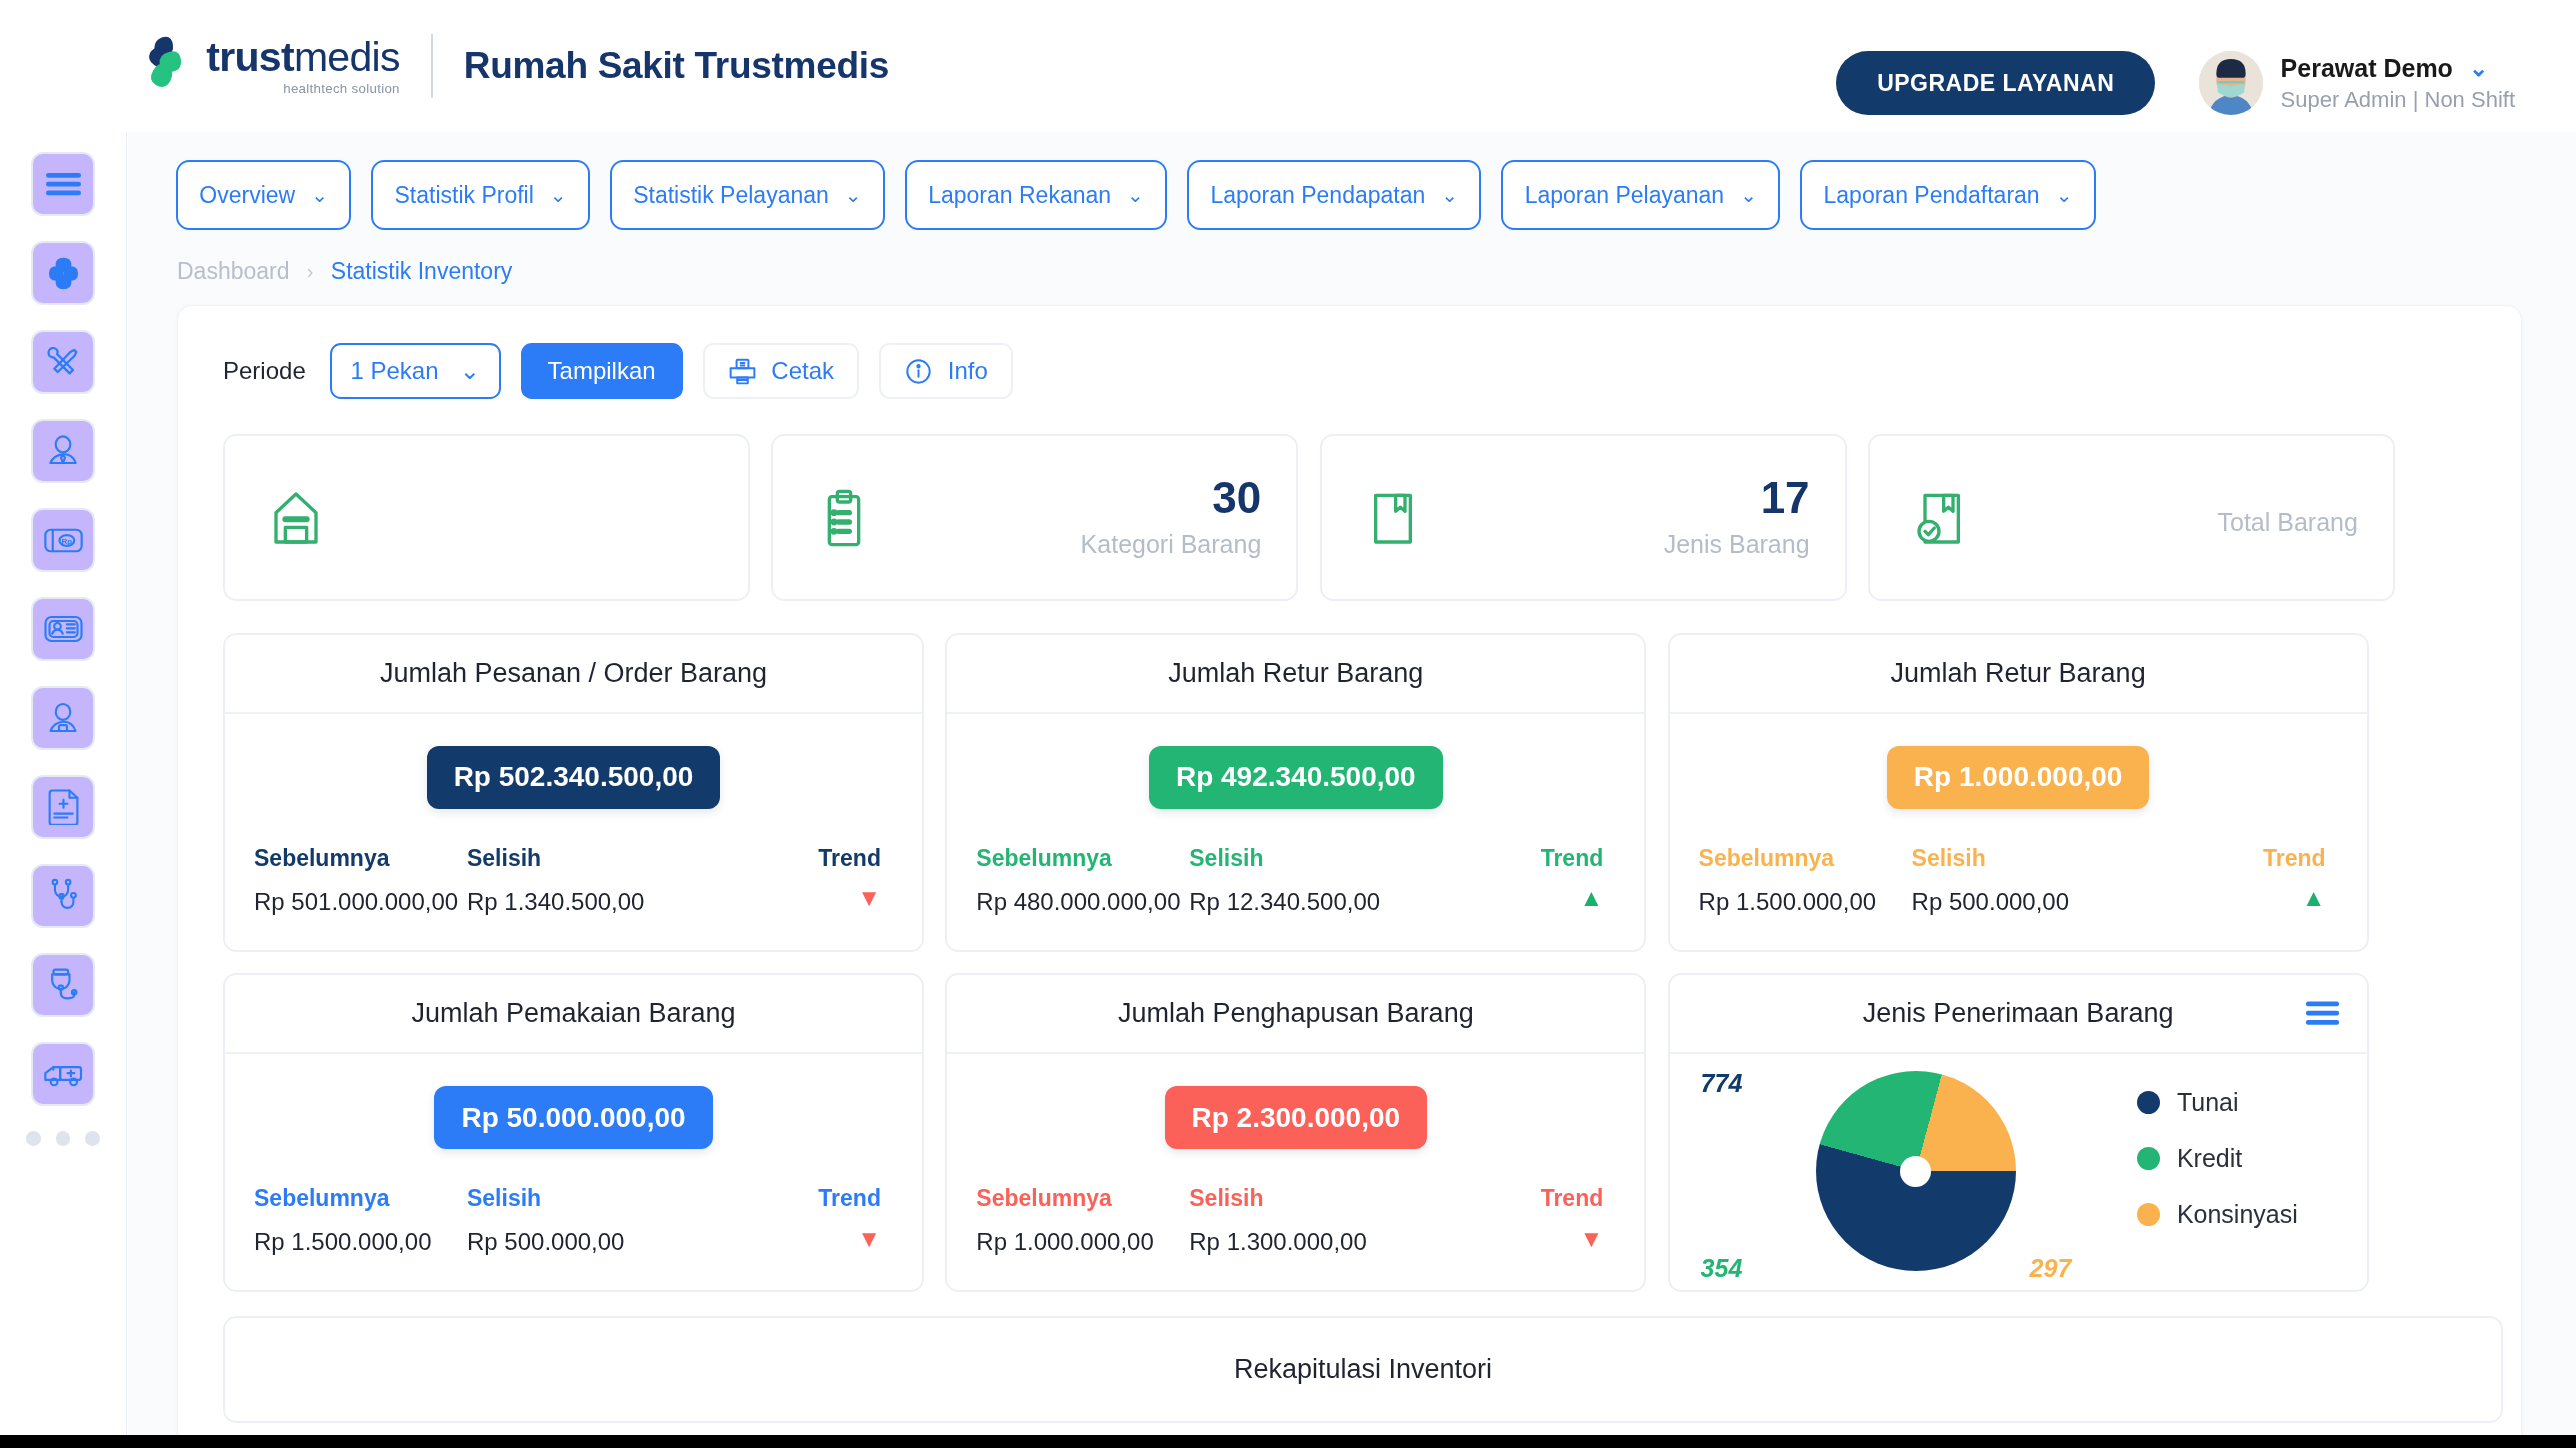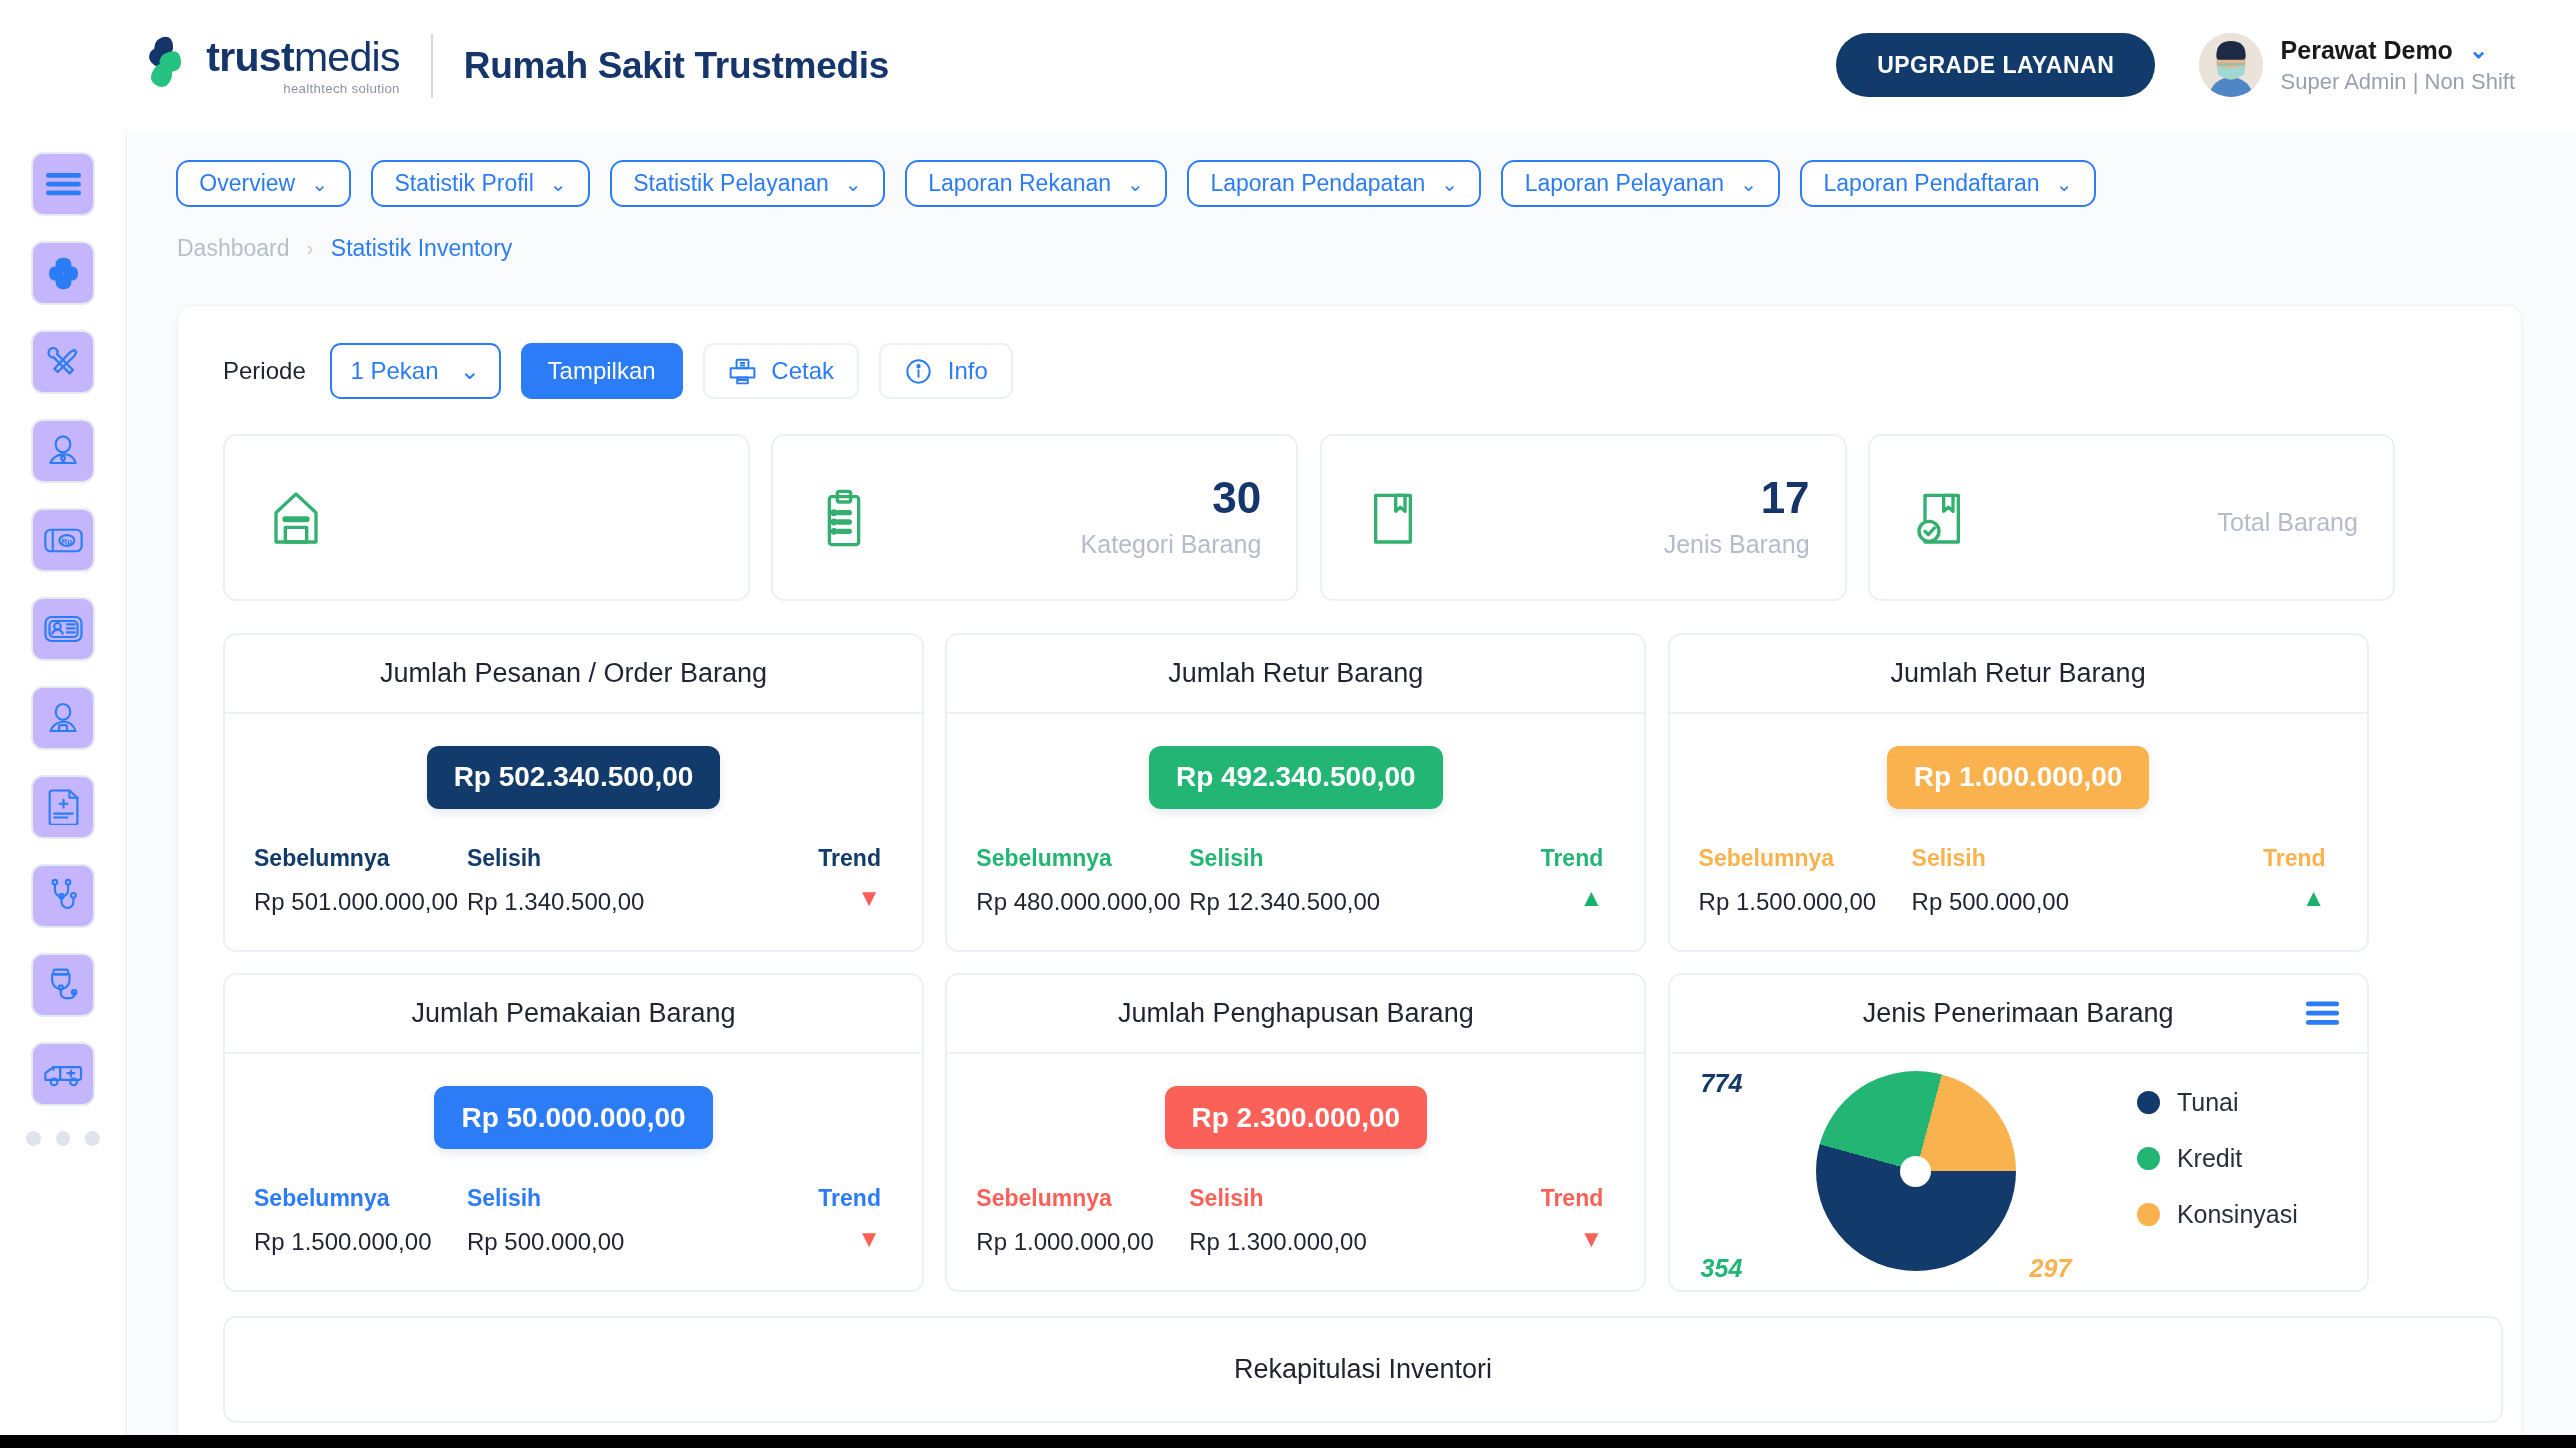--- a/index.html
+++ b/index.html
@@ -26,21 +26,21 @@
   .brand { display: flex; align-items: center; margin-left: 133px; }
   .logo-mark { width: 64px; height: 69px; position: relative; margin-right: 9.3px; }
   .brand-text { display: flex; flex-direction: column; }
   .brand-word { font-size: 41px; line-height: 43px; color: #16356b; letter-spacing: -0.7px; }
   .brand-word b { font-weight: 800; }
   .brand-word span.light { font-weight: 400; }
   .brand-tag { font-size: 13.3px; color: #8b93a3; text-align: right; margin-top: 2.7px; letter-spacing: 0.3px;}
   .divider-v { width: 2px; height: 64px; background: #d3d8e2; margin: 0 31px; }
   .hospital-title { font-size: 37px; font-weight: 700; color: #16356b; letter-spacing: -0.3px; white-space: nowrap; }
 
-  .header-right { position: absolute; right: 61px; top: 33px; display: flex; align-items: center; }
+  .header-right { position: absolute; right: 61px; top: 51px; display: flex; align-items: center; }
   .upgrade-btn {
     background: #123a6b; color: #fff; border: none; border-radius: 32px;
     padding: 0 41px; height: 64px; line-height: 64px;
     font-size: 23px; font-weight: 700; letter-spacing: 0.5px;
     font-family: "Liberation Sans", sans-serif; cursor: pointer; white-space: nowrap;
   }
   .user-block { display: flex; align-items: center; margin-left: 44px; cursor: pointer; }
   .avatar {
     width: 64px; height: 64px; border-radius: 50%; overflow: hidden;
     background: #e8e2d8; position: relative; flex: none;
@@ -71,21 +71,21 @@
   .main {
     position: absolute; left: 128px; top: 132px;
     width: 2448px; height: 1303px;
     background: #fafbfc;
     overflow: hidden;
   }
 
   .tabs { display: flex; gap: 20px; padding: 28px 0 0 48px; }
   .tab {
     border: 2px solid #2b7cf6; border-radius: 13.3px; background: #fff;
-    color: #2b7cf6; font-size: 23px; padding: 0 21.3px; height: 47px;
+    color: #2b7cf6; font-size: 23px; padding: 0 21.3px; height: 70px;
     display: flex; align-items: center; gap: 16px; cursor: pointer; white-space: nowrap;
     font-family: "Liberation Sans", sans-serif;
   }
   .tab .cv { font-size: 20px; line-height: 1; }
 
   .crumbs { display: flex; align-items: center; gap: 17.3px; padding: 28px 0 0 49px; font-size: 23px; }
   .crumb-muted { color: #b8bfcb; }
   .crumb-sep { color: #c3cad6; font-size: 20px; }
   .crumb-active { color: #2b7cf6; }
 

